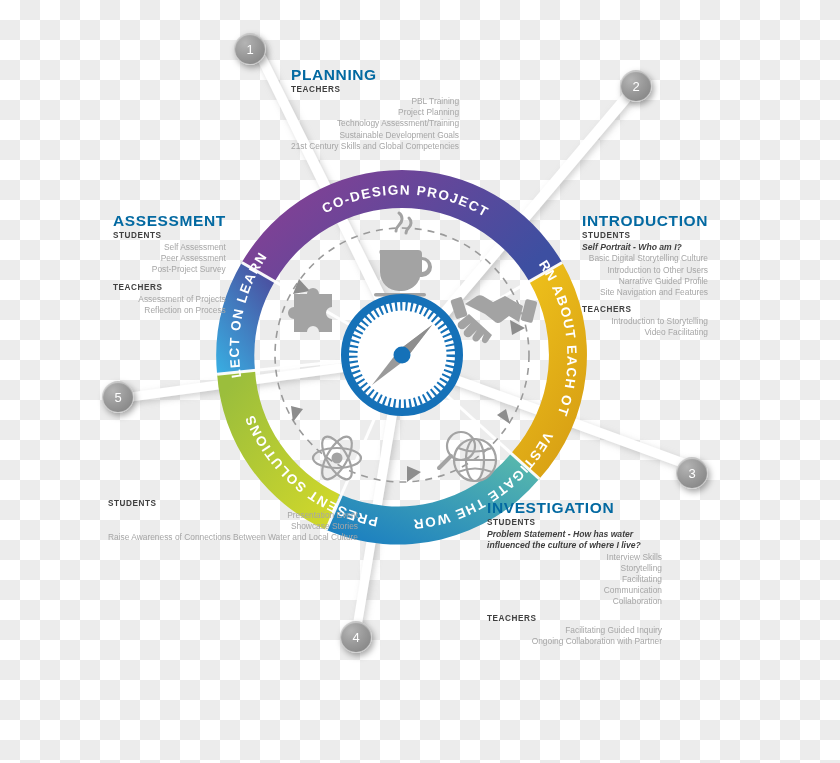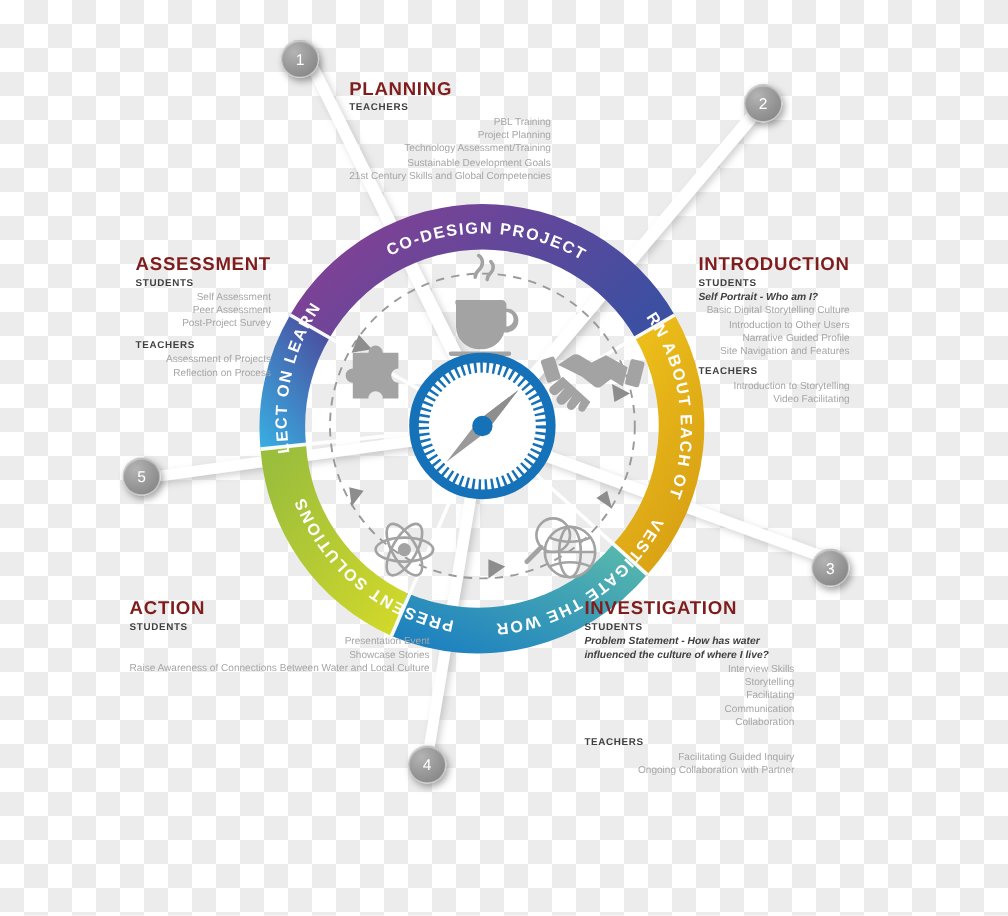--- a/index.html
+++ b/index.html
@@ -19,21 +19,21 @@
 
   
   .rays{position:absolute;left:0;top:0;width:840px;height:763px;pointer-events:none;}
 
   
   .wheel{position:absolute;left:207px;top:160px;width:390px;height:390px;}
 
   
   .block{position:absolute;}
   .blk-title{
-    font-size:15.5px;font-weight:bold;color:#7f1d1d;
+    font-size:15.5px;font-weight:bold;color:#0369a1;
     letter-spacing:.6px;margin:0 0 2px 0;line-height:1.1;
   }
   .blk-sub{
     font-size:8.2px;font-weight:bold;color:#3f3f3f;
     letter-spacing:.55px;margin:0 0 1px 0;line-height:1.25;
   }
   .blk-q{
     font-size:8.6px;font-weight:bold;font-style:italic;color:#3f3f3f;
     line-height:1.3;margin:0;max-width:250px;
   }
@@ -242,21 +242,20 @@
     <div class="blk-li">Facilitating</div>
     <div class="blk-li">Communication</div>
     <div class="blk-li">Collaboration</div>
     <div class="gap"></div>
     <div class="blk-sub">TEACHERS</div>
     <div class="blk-li">Facilitating Guided Inquiry</div>
     <div class="blk-li">Ongoing Collaboration with Partner</div>
   </div>
 
   <div class="block" style="left:108px;top:499px;">
-    <div class="blk-title">ACTION</div>
     <div class="blk-sub">STUDENTS</div>
     <div class="blk-li">Presentation Event</div>
     <div class="blk-li">Showcase Stories</div>
     <div class="blk-li">Raise Awareness of Connections Between Water and Local Culture</div>
   </div>
 
   <div class="block" style="left:113px;top:212px;">
     <div class="blk-title">ASSESSMENT</div>
     <div class="blk-sub">STUDENTS</div>
     <div class="blk-li">Self Assessment</div>

